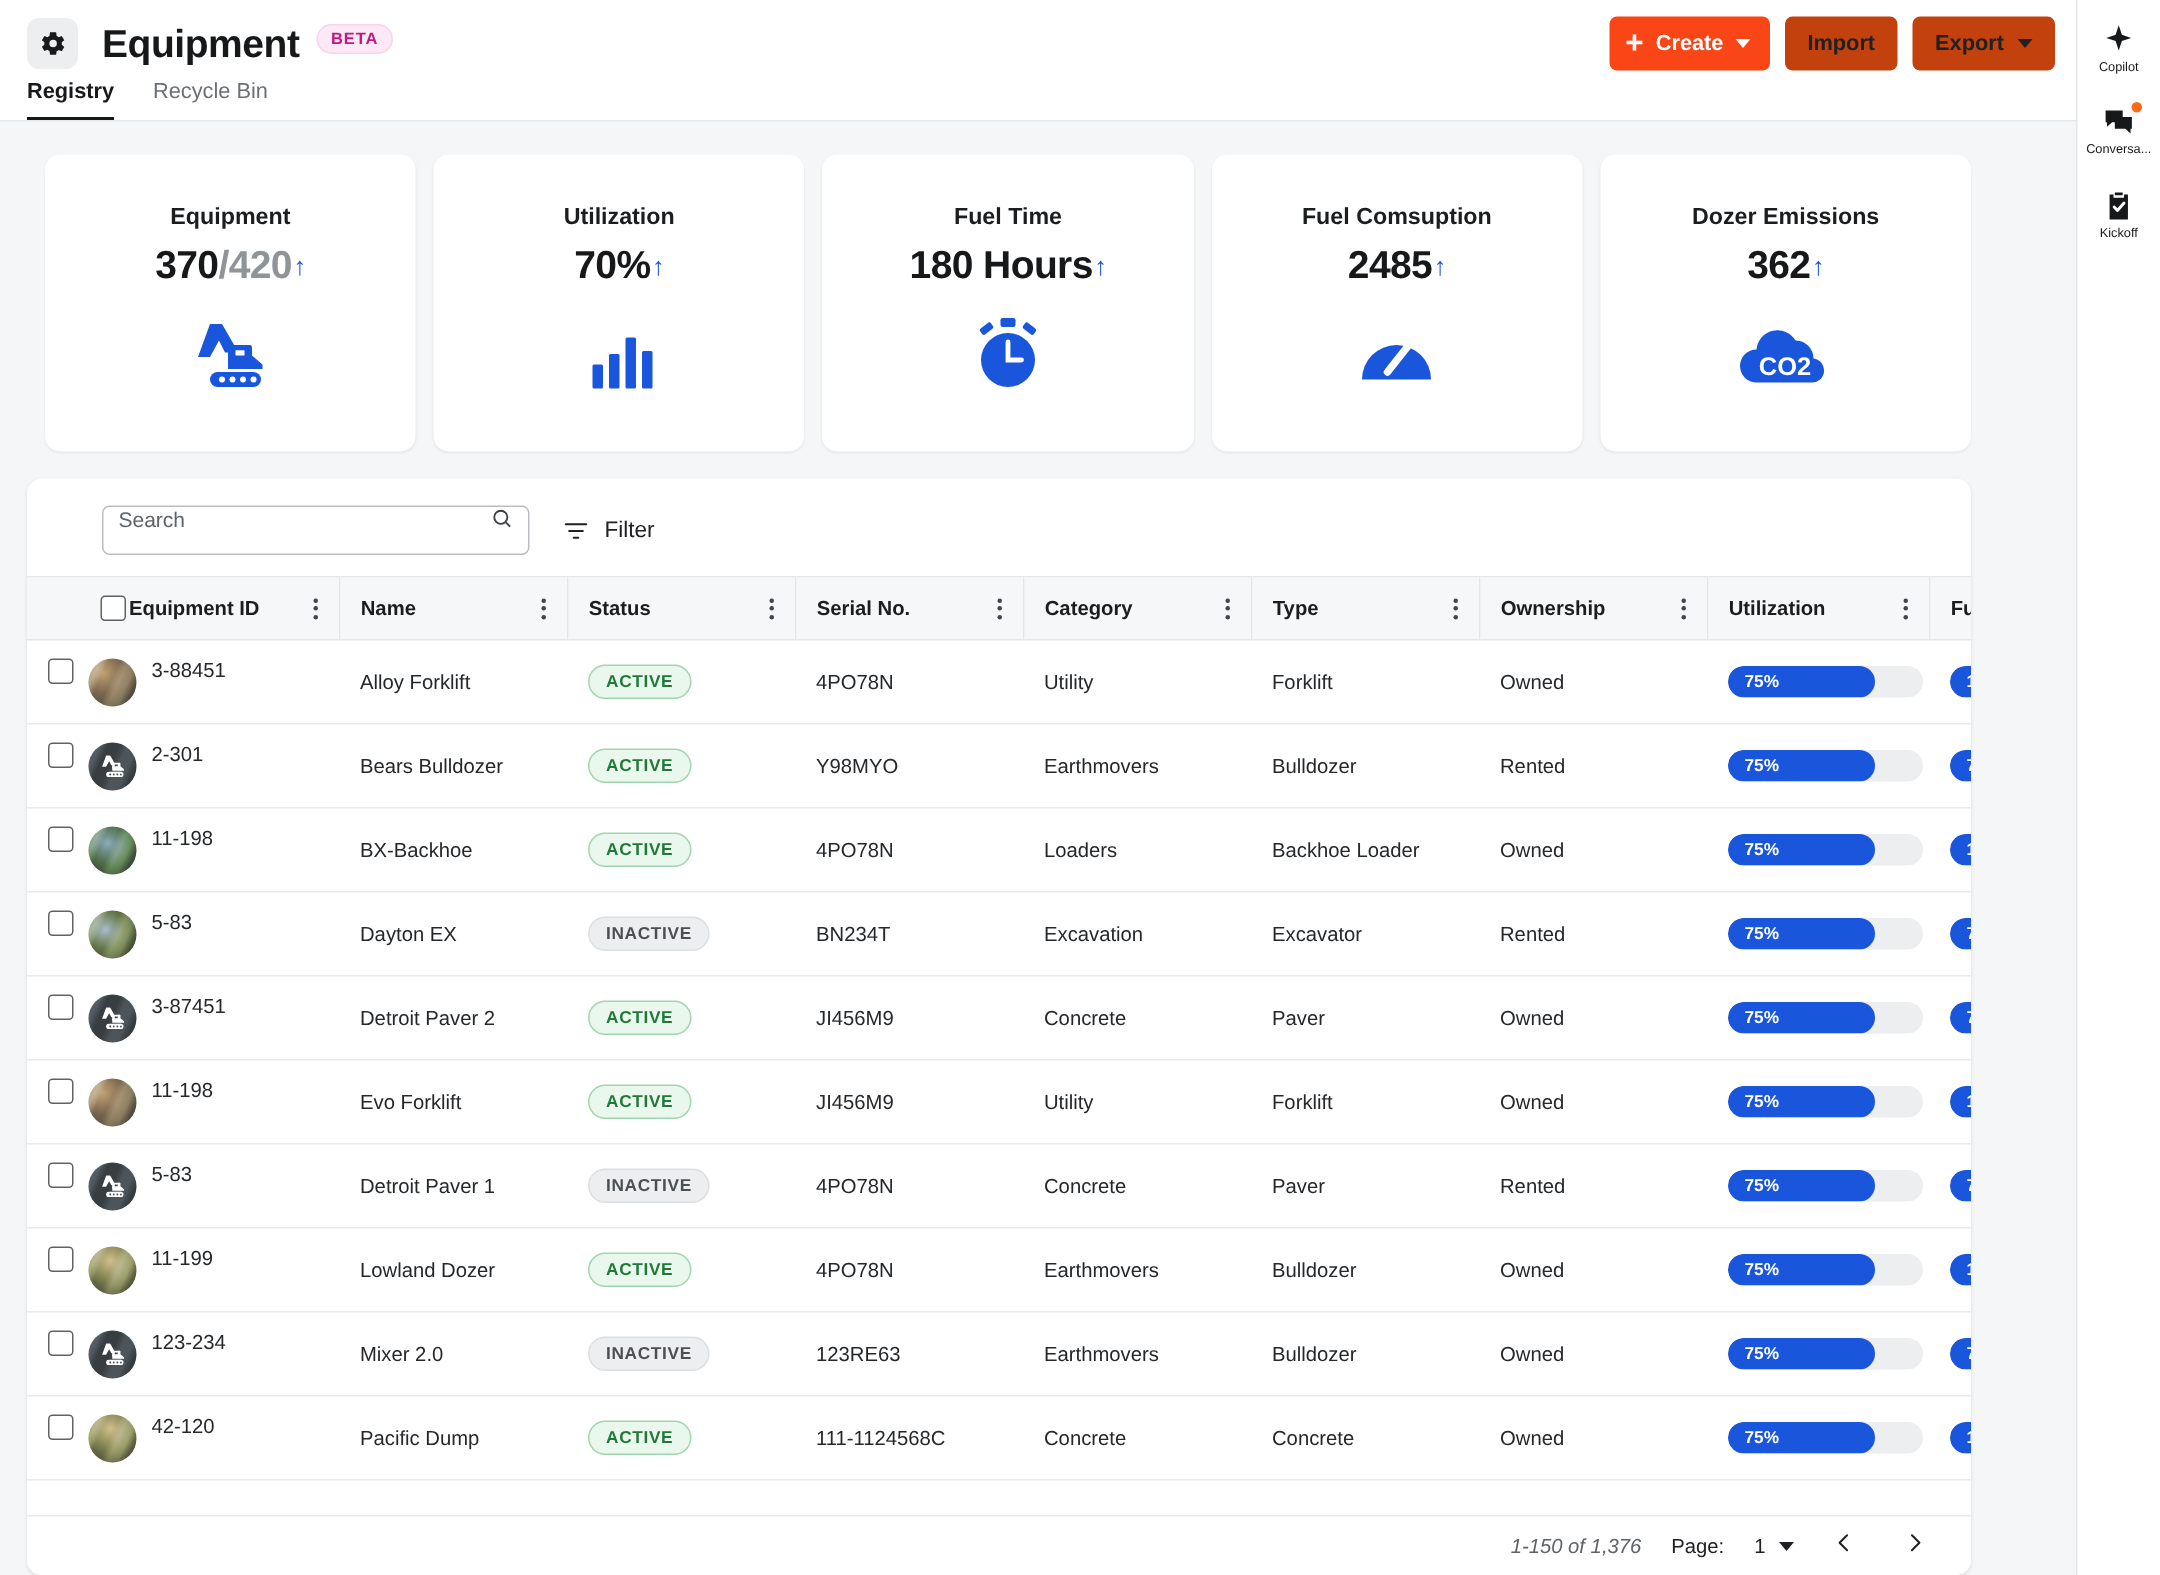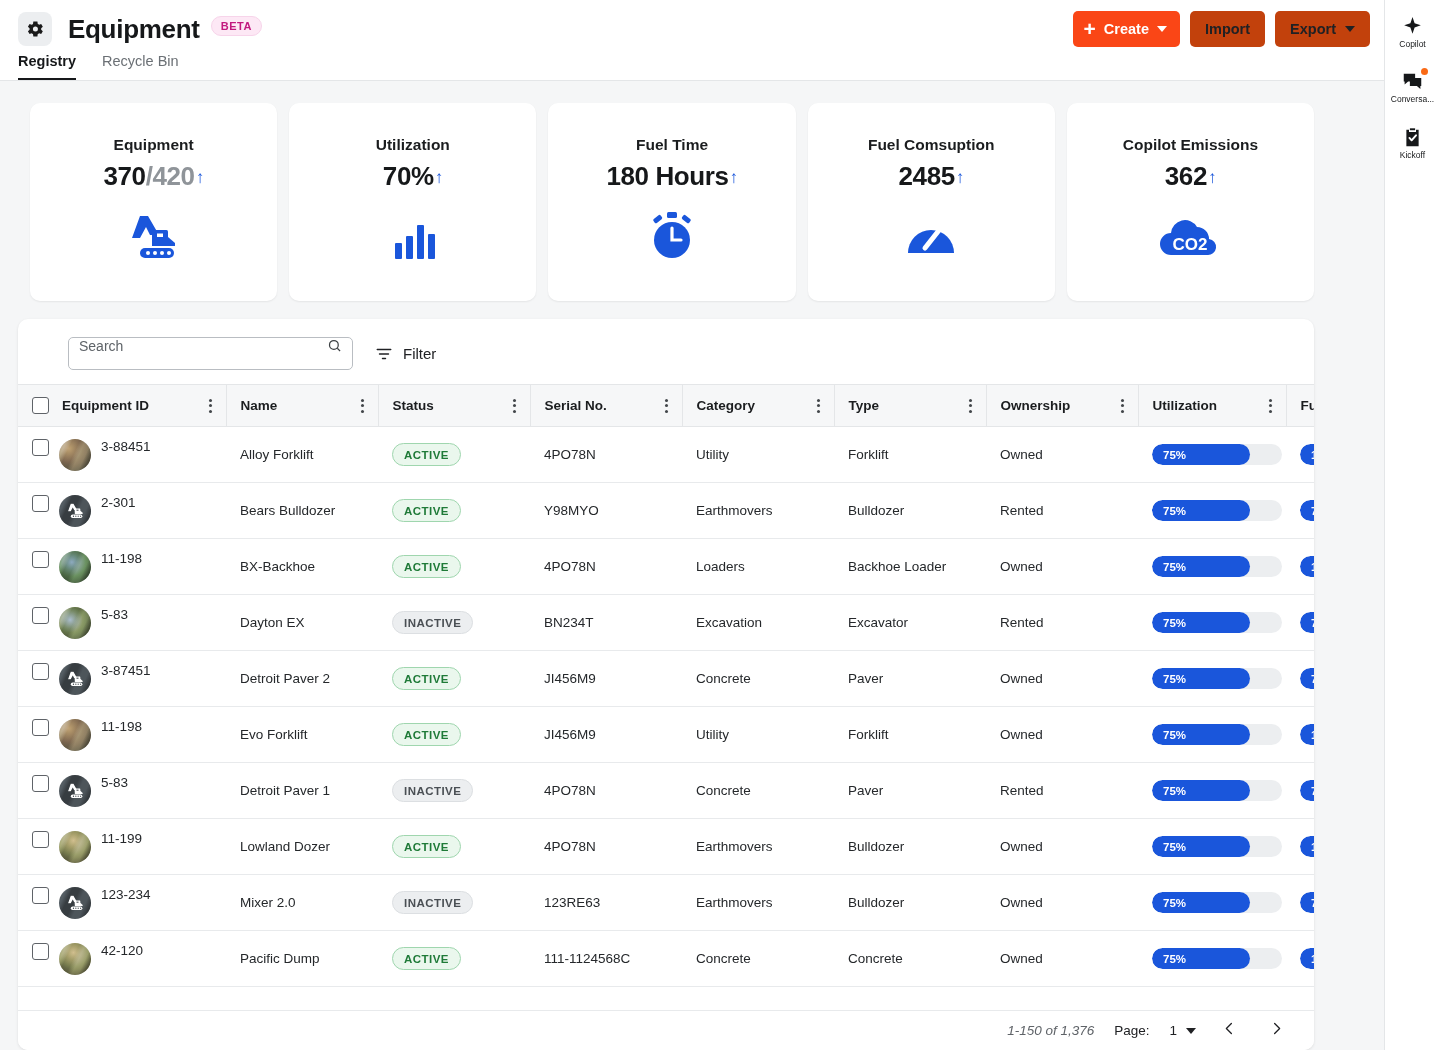--- a/index.html
+++ b/index.html
@@ -211,21 +211,21 @@
         </div>
         <div class="kpi-icon">
           <svg width="54" height="50" viewBox="0 0 54 50">
             <path d="M4 42 a23 23 0 0 1 46 0 z"></path>
             <path d="M21 37 L36 18" stroke="#fff" stroke-width="5" stroke-linecap="round"></path>
           </svg>
         </div>
       </div>
 
       <div class="kpi">
-        <div class="kpi-label">Copilot Emissions</div>
+        <div class="kpi-label">Dozer Emissions</div>
         <div class="kpi-value">
           <span>362</span>
           <span class="muted"></span>
           <span class="arr">↑</span>
         </div>
         <div class="kpi-icon">
           <svg width="72" height="50" viewBox="0 0 72 50">
             <path d="M17 44 a11 11 0 0 1 0-22 a14 14 0 0 1 26-6 a12 12 0 0 1 12 12 a8 8 0 0 1 -2 16 z"></path>
             <text x="36" y="39" text-anchor="middle" font-family="Liberation Sans, sans-serif" font-size="17" font-weight="700" fill="#fff">CO2</text>
           </svg>
@@ -262,21 +262,21 @@
               <col style="width:152px">
               <col style="width:152px">
             <col style="width:152px">
               <col style="width:148px">
               <col style="width:208px">
           </colgroup>
           <thead>
             <tr>
               <th>
                 <div class="th-inner">
-                  <span style="display:flex;align-items:center;gap:13px;">
+                  <span style="display:flex;align-items:center;gap:2px;margin-left:35px;">
                     <span class="cb"></span>
                     <span>Equipment ID</span>
                   </span>
                   <span class="kebab">
                       <i></i>
                       <i></i>
                       <i></i>
                     </span>
                 </div>
               </th>

